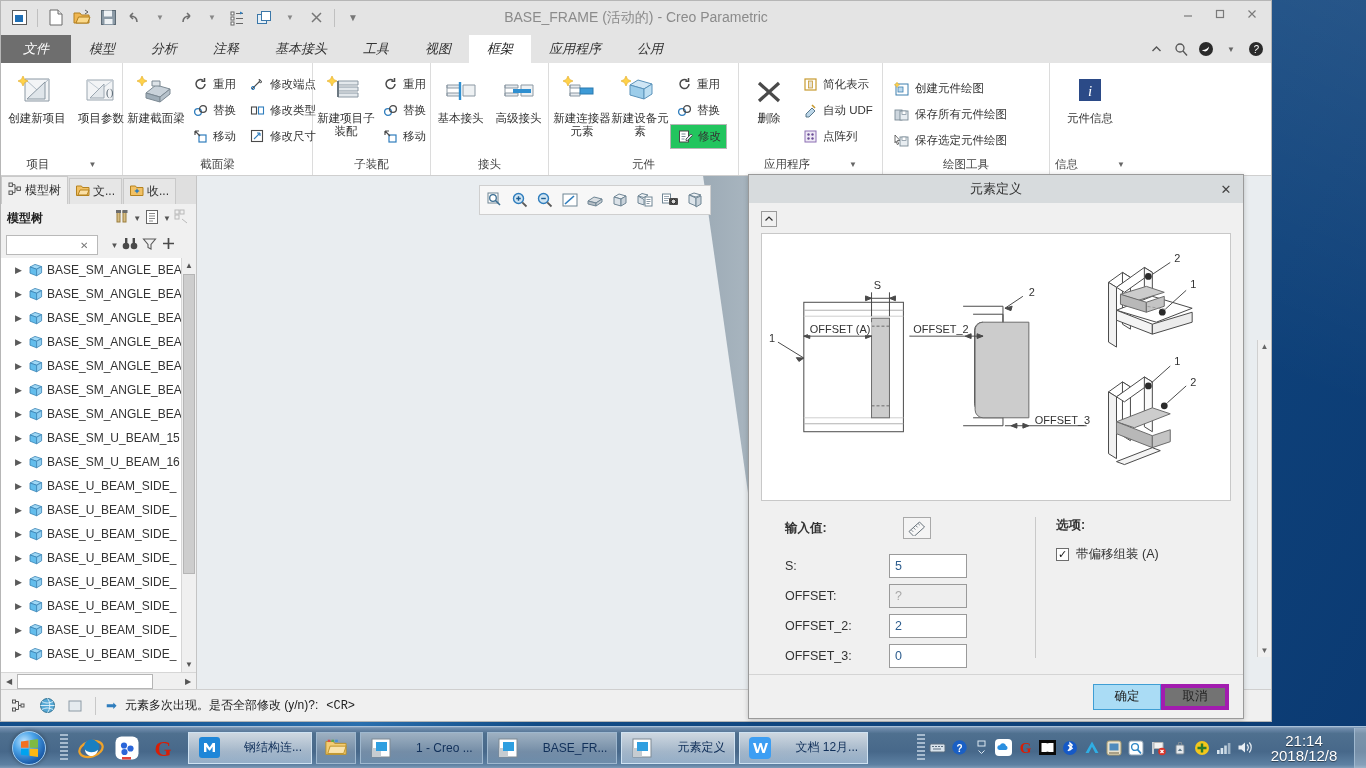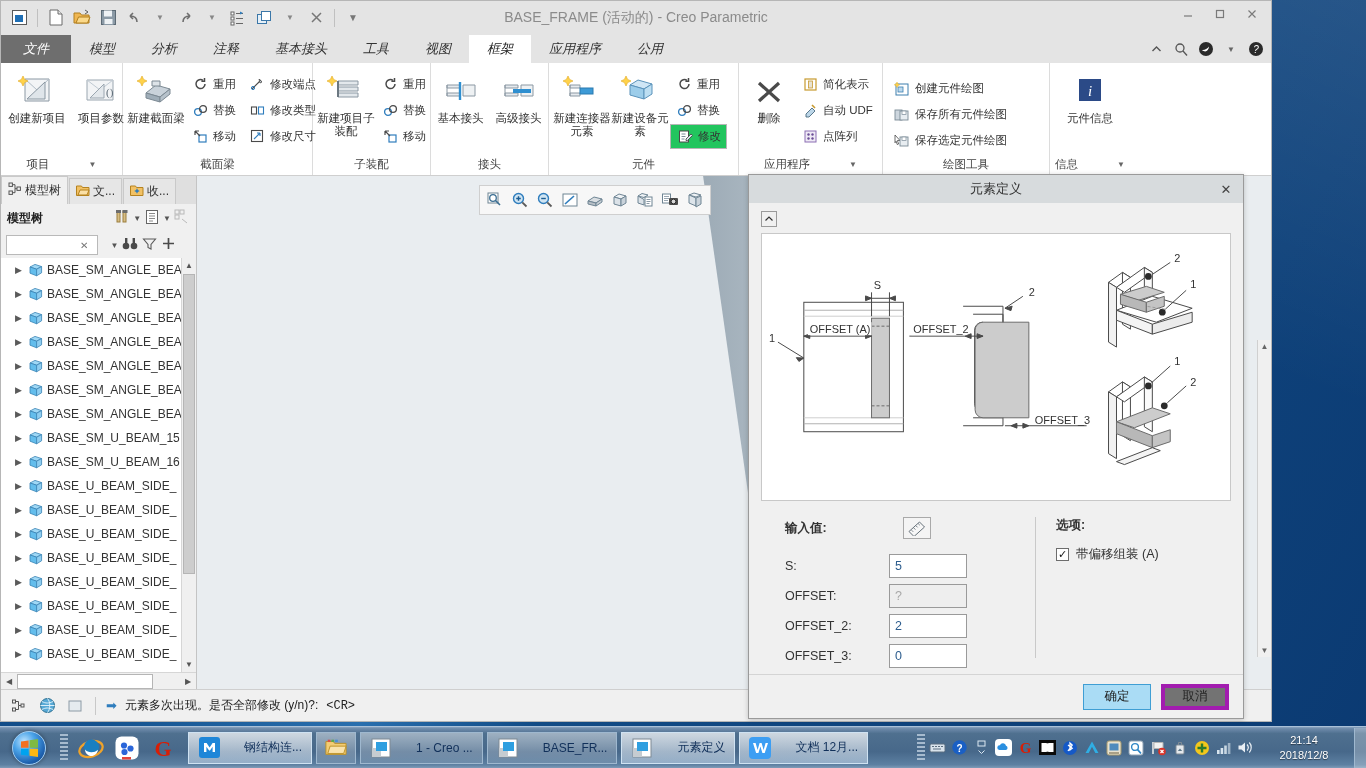--- a/index.html
+++ b/index.html
@@ -214,21 +214,21 @@
     font-family:"Liberation Sans", sans-serif;
   }
   .finput.disabled{ background:#eeeeee;color:#a8a8a8; }
   .chkrow{display:flex;align-items:center;gap:7px;font-size:12.5px;color:#333;}
   .chkbox{
     width:13px;height:13px;border:1px solid #6d6d6d;background:#fff;
     display:flex;align-items:center;justify-content:center;font-size:11px;color:#111;line-height:1;
   }
   #dlg-footer{
     flex:0 0 44px;height:44px;border-top:1px solid #d4d4d4;background:#f0f0f0;
-    display:flex;align-items:center;justify-content:flex-end;gap:10px;padding-right:14px;
+    display:flex;align-items:center;justify-content:flex-end;padding-right:14px;
   }
   .dbtn{
     width:68px;height:26px;border:4px solid #a21caf;background:#737373;
     display:flex;align-items:center;justify-content:center;font-size:12.5px;color:#222;
   }
   .dbtn.primary{ background:#aadcf5;border:1px solid #3f9ed4; }
 
   
   #app-rightscroll{
     position:absolute;right:0;top:164px;width:14px;bottom:32px;background:#f0f0f0;
@@ -267,21 +267,21 @@
     font-size:12px;color:#11305a; max-width:132px; overflow:hidden;white-space:nowrap;
   }
   .taskbtn.active{
     background:linear-gradient(180deg, rgba(255,255,255,.72), rgba(220,235,250,.45));
     border-color:#cfe2f2;
   }
   .taskbtn .ti{width:22px;height:22px;flex:0 0 22px;display:flex;align-items:center;justify-content:center;}
   #tray{display:flex;align-items:center;gap:5px;padding-right:4px;}
   .tray-ic{width:17px;height:17px;display:flex;align-items:center;justify-content:center;}
   #clock{
-    width:92px;text-align:center;color:#fff;font-size:11px;line-height:15px;
+    width:92px;text-align:center;color:#fff;font-size:15px;line-height:15px;
     text-shadow:0 1px 1px rgba(0,0,0,.5);
   }
   #showdesk{width:12px;height:40px;background:rgba(255,255,255,.25);border-left:1px solid #9fb8cf;margin-left:4px;}
 
   .mono{font-family:"Liberation Mono","DejaVu Sans Mono",monospace;}
 </style>
 </head>
 <body>
 
 <div id="desktop"></div>

